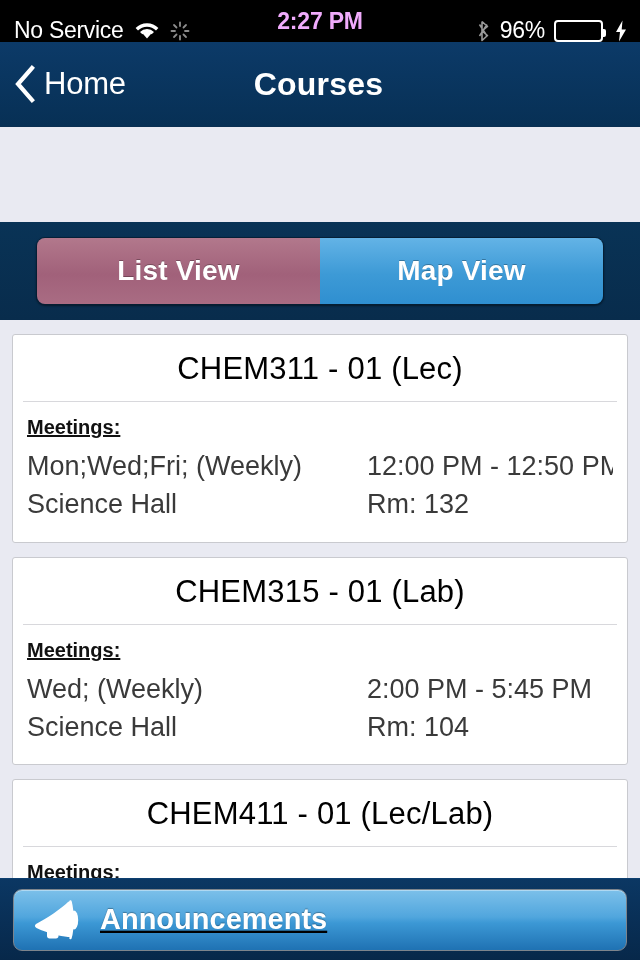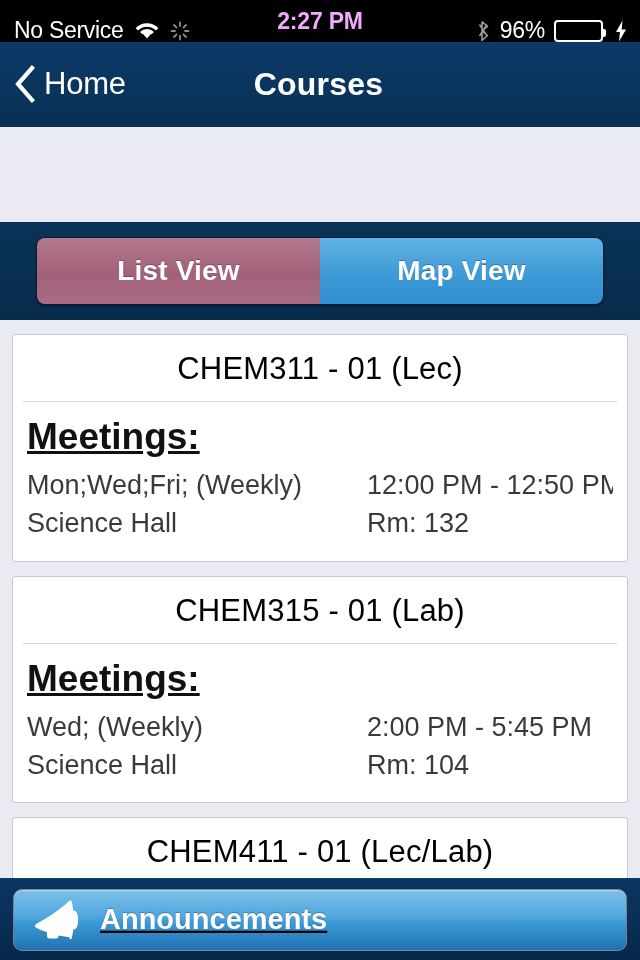--- a/index.html
+++ b/index.html
@@ -142,21 +142,21 @@
   }
   .card-title {
     text-align: center;
     font-size: 31px; font-weight: 400; color: #000000;
     padding: 16px 10px 14px 10px;
     letter-spacing: 0.2px;
   }
   .card-divider { height: 1px; background: #d8d8dc; margin: 0 10px; }
   .card-body { padding: 14px 14px 18px 14px; }
   .meetings-label {
-    font-size: 37px; font-weight: 700; color: #111; text-decoration: underline;
+    font-size: 20px; font-weight: 700; color: #111; text-decoration: underline;
     display: inline-block; margin-bottom: 8px;
   }
   .meet-row {
     display: flex; align-items: baseline;
     font-size: 27px; color: #3a3a3a;
     line-height: 1.42;
     white-space: nowrap; overflow: hidden;
   }
   .meet-col-a { width: 340px; flex: 0 0 340px; overflow: hidden; }
   .meet-col-b { flex: 1 1 auto; overflow: hidden; }

